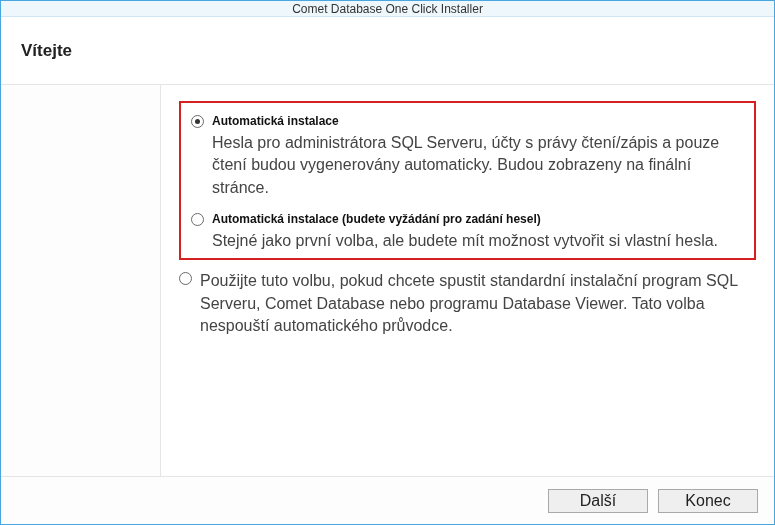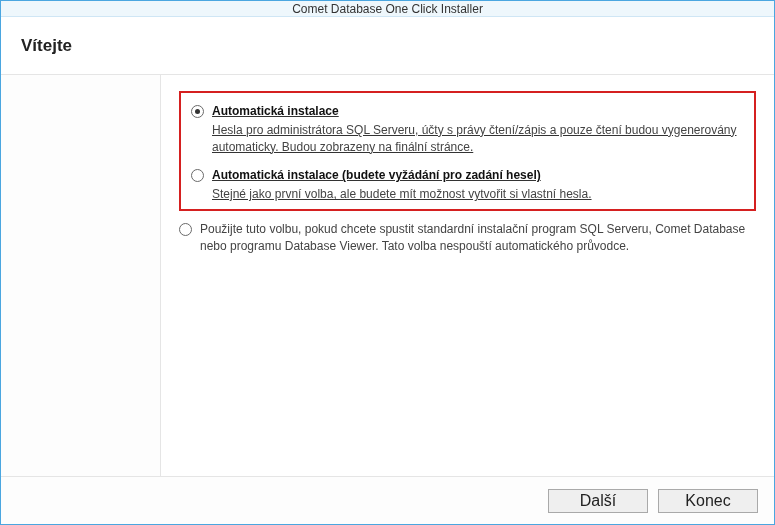--- a/index.html
+++ b/index.html
@@ -22,21 +22,21 @@
     height: 16px;
     background: #eef7fc;
     border-bottom: 1px solid #cfe6f5;
     display: flex;
     align-items: center;
     justify-content: center;
     color: #333;
     font-size: 12px;
   }
   .header {
-    height: 58px;
+    height: 68px;
     padding: 13px 20px;
     display: flex;
     align-items: center;
     border-bottom: 1px solid #e5e5e5;
   }
   .header-title {
     font-size: 17px;
     font-weight: 600;
     color: #222;
   }
@@ -54,21 +54,20 @@
     flex: 1;
     padding: 16px 18px 10px 18px;
     overflow: auto;
     color: #333;
     line-height: 1.4;
   }
   .highlight-box {
     border: 2px solid #d52020;
     padding: 10px 10px 6px 10px;
     margin-bottom: 10px;
-    text-decoration: underline;
   }
   .option {
     display: flex;
     align-items: flex-start;
     margin-bottom: 12px;
   }
   .option:last-child { margin-bottom: 0; }
   .radio {
     width: 13px; height: 13px;
     border: 1px solid #6a6a6a;
@@ -89,21 +88,21 @@
     background: #333;
   }
   .opt-body { flex: 1; }
   .opt-title {
     font-weight: 600;
     color: #111;
     margin-bottom: 2px;
   }
   .opt-desc {
     color: #444;
-    font-size: 12px;
+    font-size: 16px;
   }
   .footer {
     height: 48px;
     border-top: 1px solid #e5e5e5;
     display: flex;
     align-items: center;
     justify-content: flex-end;
     padding: 0 16px;
     gap: 10px;
     background: #fdfdfd;

